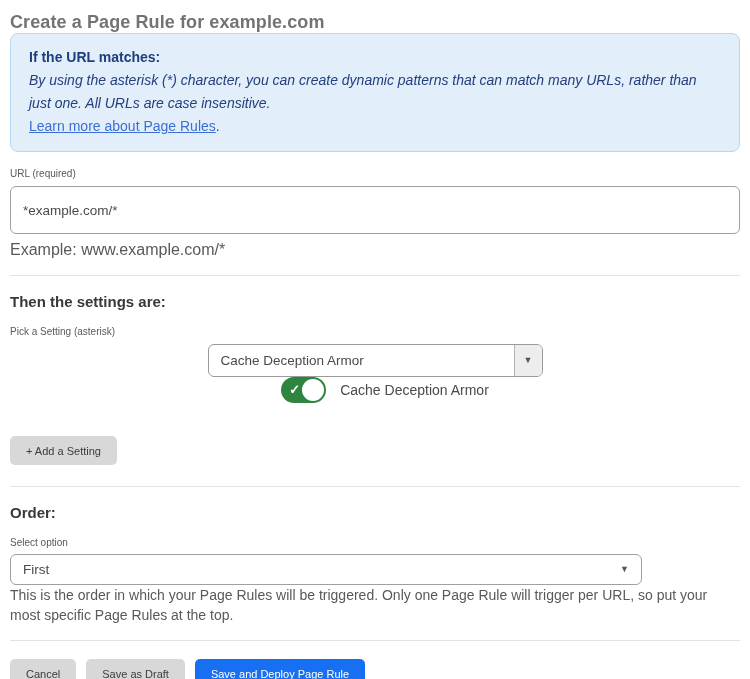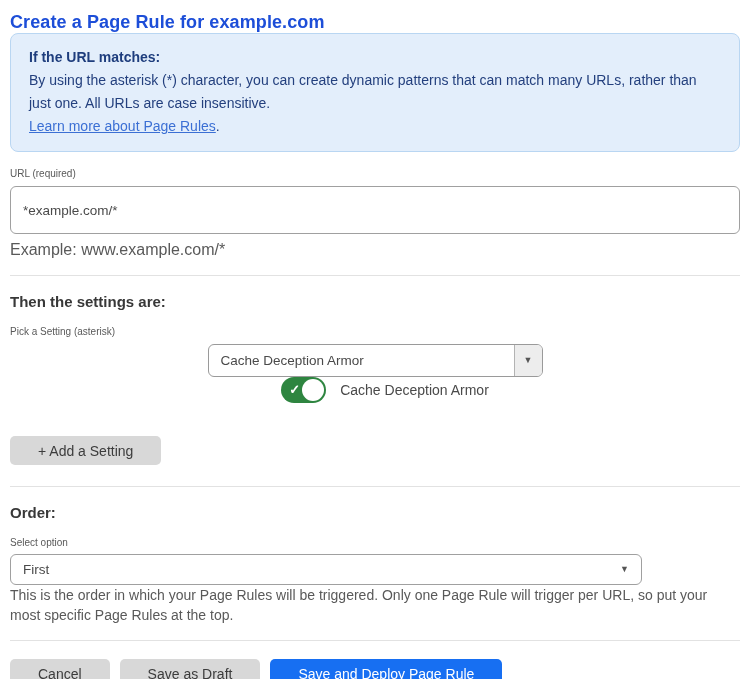--- a/index.html
+++ b/index.html
@@ -11,38 +11,39 @@
     color: #333;
     overflow: hidden;
   }
   .container {
     padding: 12px 10px 0 10px;
     width: 750px;
   }
   .page-title {
     font-size: 18px;
     font-weight: bold;
-    color: #1d4ed8;
+    color: #737373;
     letter-spacing: 0.1px;
   }
   .info-box {
     background: #e3eefb;
     border: 1px solid #b9d6f2;
     border-radius: 8px;
     padding: 12px 18px 13px 18px;
     color: #24407e;
     font-size: 14px;
     line-height: 23px;
   }
   .info-box .info-heading {
     font-weight: bold;
     color: #1e3d7d;
   }
   .info-box .info-body {
     max-width: 700px;
+    font-style: italic;
   }
   .info-link {
     color: #3b6fd4;
     text-decoration: underline;
     cursor: pointer;
   }
   .field-label {
     margin-top: 16px;
     font-size: 10px;
     color: #595959;
@@ -152,25 +153,25 @@
   .toggle-label {
     margin-left: 14px;
     font-size: 14px;
     color: #4a4a4a;
   }
   .btn {
     display: inline-flex;
     align-items: center;
     justify-content: center;
     height: 30px;
-    padding: 0 28px;
+    padding: 0 16px;
     border: none;
     border-radius: 5px;
     font-family: "Liberation Sans", sans-serif;
-    font-size: 14px;
+    font-size: 11px;
     cursor: pointer;
   }
   .btn-gray {
     background: #d8d8d8;
     color: #3c3c3c;
   }
   .btn-blue {
     background: #176ff2;
     color: #ffffff;
   }

